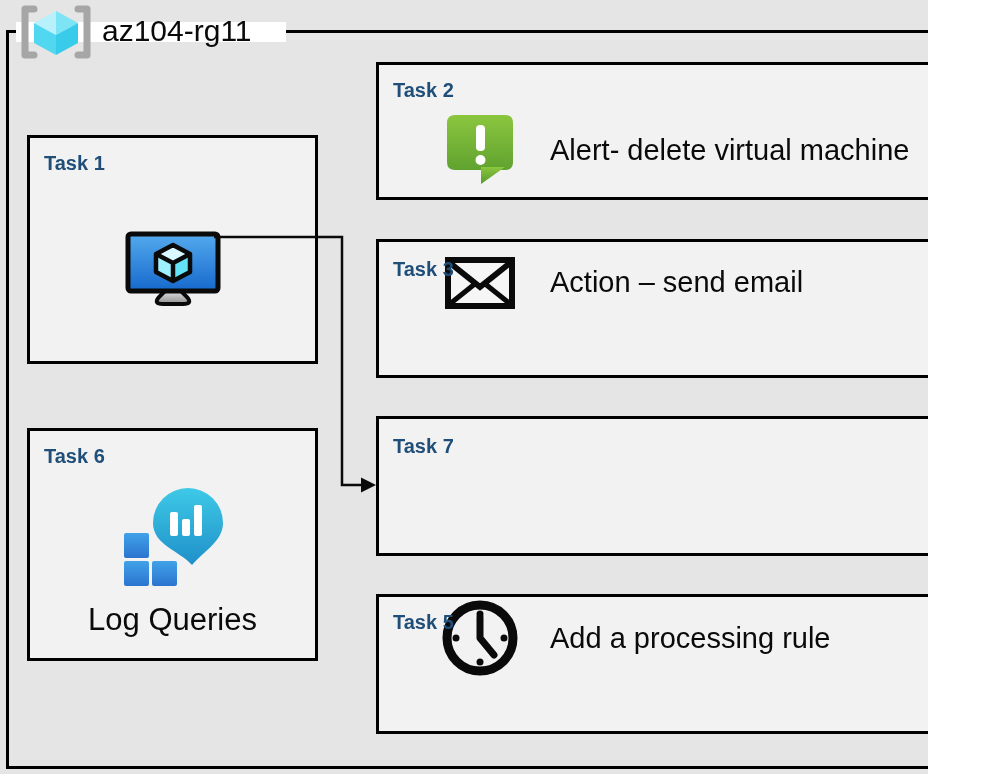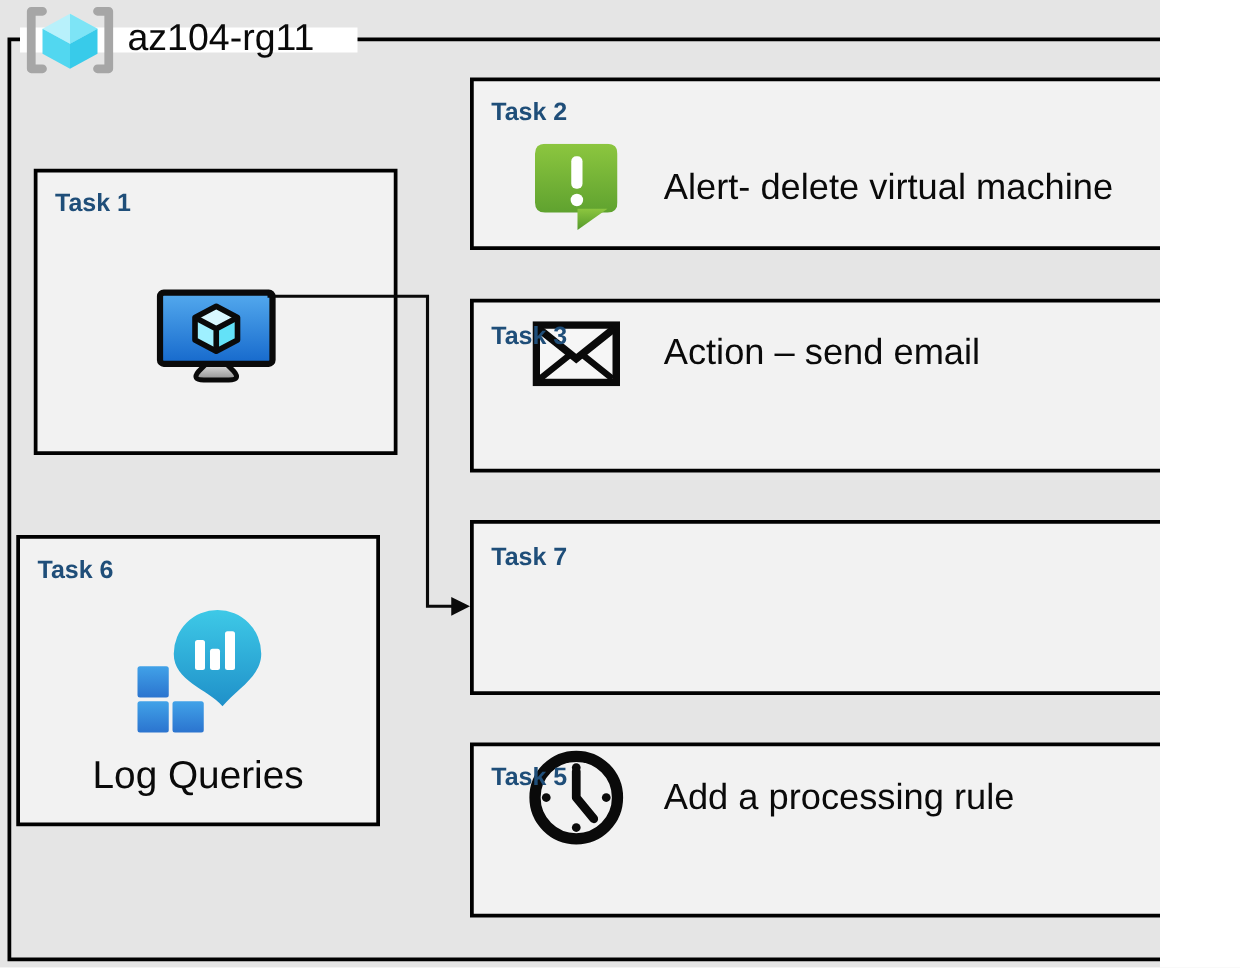--- a/index.html
+++ b/index.html
@@ -20,32 +20,32 @@
     white-space:nowrap;
   }
   .task-box{
     position:absolute;background:#F2F2F2;border:3px solid #000;box-sizing:border-box;
   }
   .task-heading{
     font-size:20px;font-weight:bold;color:#1F4E79;margin:9px 0 0 14px;line-height:32px;
   }
   
   .box-t1{left:27px;top:135px;width:291px;height:229px;display:flex;flex-direction:column;}
-  .box-t6{left:13px;top:428px;width:291px;height:233px;display:flex;flex-direction:column;}
+  .box-t6{left:27px;top:428px;width:291px;height:233px;display:flex;flex-direction:column;}
   .left-icon-area{flex:1;display:flex;align-items:center;justify-content:center;}
   .left-label{
     text-align:center;font-size:31px;color:#0a0a0a;margin-bottom:20px;white-space:nowrap;
   }
   
   .box-t2{left:376px;top:62px;width:575px;height:138px;}
   .box-t3{left:376px;top:239px;width:575px;height:139px;}
   .box-t4{left:376px;top:416px;width:575px;height:140px;}
   .box-t5{left:376px;top:594px;width:575px;height:140px;}
   .task-row{
-    display:flex;align-items:center;height:calc(100% - 44px);padding-left:40px;box-sizing:border-box;
+    display:flex;align-items:center;height:calc(100% - 44px);padding-left:59px;box-sizing:border-box;
   }
   .row-icon{
     width:84px;flex:none;display:flex;align-items:center;justify-content:center;
   }
   .row-label{
     font-size:29px;color:#0a0a0a;margin-left:28px;white-space:nowrap;
   }
   .connector-layer{
     position:absolute;left:0;top:0;width:992px;height:774px;pointer-events:none;z-index:6;
   }

